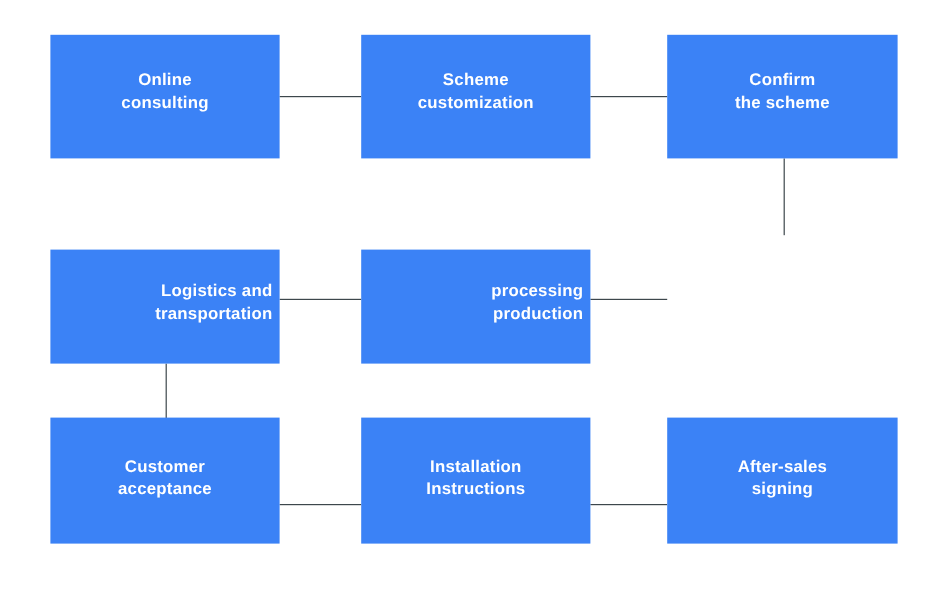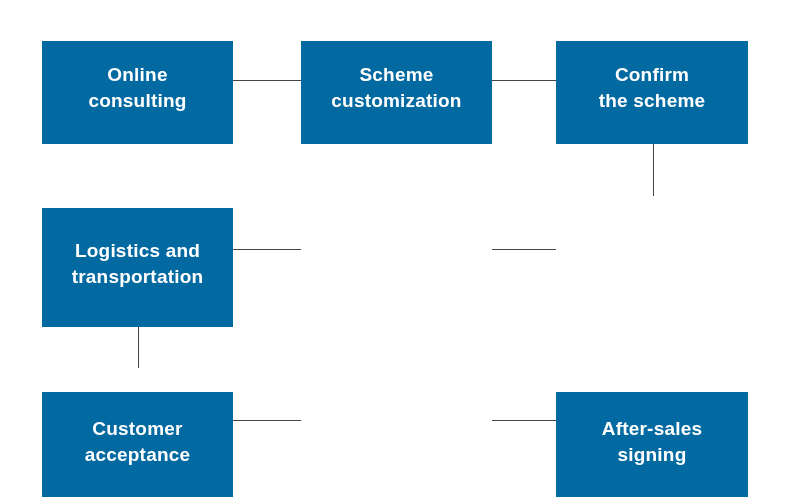--- a/index.html
+++ b/index.html
@@ -16,49 +16,48 @@
     width: 790px;
     height: 502px;
     background: #ffffff;
     overflow: hidden;
   }
 
   
   .node {
     position: absolute;
     box-sizing: border-box;
-    background: #0369a1;
+    background: #3b82f6;
     color: #ffffff;
     display: flex;
     align-items: center;
     justify-content: center;
     text-align: center;
     font-weight: bold;
-    font-size: 19px;
+    font-size: 14px;
     line-height: 1.33;
     letter-spacing: 0.2px;
     -webkit-font-smoothing: antialiased;
     padding: 0 6px;
-    margin-top: 12px;
   }
   .node .label {
     display: block;
     width: 100%;
     white-space: pre-line;
   }
 
   
   .col1 { left: 42px;  width: 191px; }
   .col2 { left: 301px; width: 191px; }
   .col3 { left: 556px; width: 192px; }
 
   
   .row1 { top: 29px;  height: 103px; }
-  .row2 { top: 196px; height: 119px; }
-  .row3 { top: 380px; height: 105px; }
+  .row2 { top: 208px; height: 95px; text-align: right; }
+  .row3 { top: 348px; height: 105px; }
 
   
   .node.row1 .label { transform: translateY(-5px); }
   .node.row2 .label { transform: translateY(-4px); }
   .node.row3 .label { transform: translateY(-3px); }
 
   
   .connector {
     position: absolute;
     background: #3d474c;
@@ -100,26 +99,34 @@
   <div class="node row1 col3">
     <span class="label">Confirm
 the scheme</span>
   </div>
 
   <div class="node row2 col1">
     <span class="label">Logistics and
 transportation</span>
   </div>
 
+  <div class="node row2 col2">
+    <span class="label">processing
+production</span>
+  </div>
 
 
   <div class="node row3 col1">
     <span class="label">Customer
 acceptance</span>
   </div>
 
+  <div class="node row3 col2">
+    <span class="label">Installation
+Instructions</span>
+  </div>
 
   <div class="node row3 col3">
     <span class="label">After-sales
 signing</span>
   </div>
 
 </div>
 
 </body></html>

